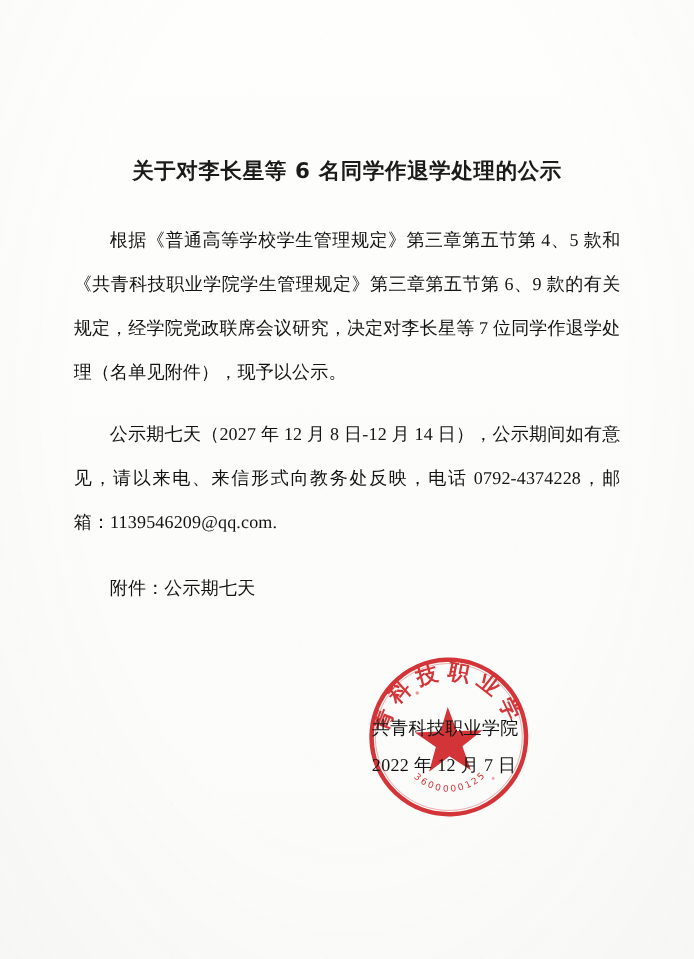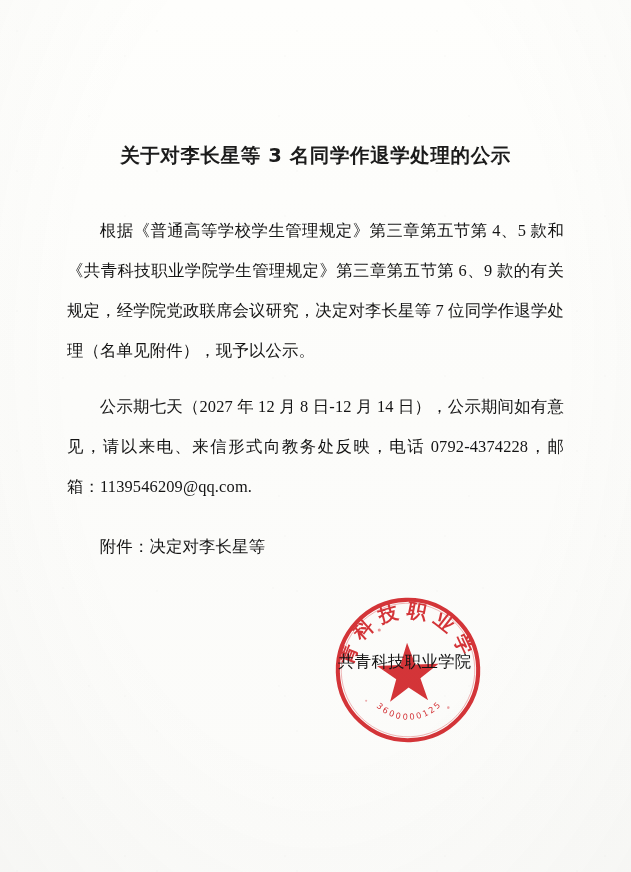--- a/index.html
+++ b/index.html
@@ -46,21 +46,21 @@
     font-size: 19.5px;
     letter-spacing: 0.6px;
     color: #1b1b1b;
     line-height: 1.3;
   }
 
   .body-block {
     position: absolute;
     left: 67px;
     width: 497px;
-    top: 211px;
+    top: 199px;
     color: #141414;
     font-size: 16.4px;
     line-height: 40px;
     text-align: justify;
     text-justify: inter-ideograph;
     letter-spacing: 0.15px;
   }
   .para {
     margin: 0 0 16px 0;
     text-indent: 2em;
@@ -96,26 +96,26 @@
   }
   .seal svg { display: block; width: 100%; height: 100%; }
 </style>
 </head>
 <body>
 
 <div class="page">
 
   <div class="scan-tint"></div>
 
-  <h1 class="doc-title">关于对李长星等 3 名同学作退学处理的公示</h1>
+  <h1 class="doc-title">关于对李长星等 6 名同学作退学处理的公示</h1>
 
   <div class="body-block">
     <p class="para">根据《普通高等学校学生管理规定》第三章第五节第 4、5 款和《共青科技职业学院学生管理规定》第三章第五节第 6、9 款的有关规定，经学院党政联席会议研究，决定对李长星等 7 位同学作退学处理（名单见附件），现予以公示。</p>
     <p class="para">公示期七天（2027 年 12 月 8 日-12 月 14 日），公示期间如有意见，请以来电、来信形式向教务处反映，电话 0792-4374228，邮箱：1139546209@qq.com.</p>
-    <p class="para-attach">附件：决定对李长星等</p>
+    <p class="para-attach">附件：公示期七天</p>
   </div>
 
   <div class="seal">
     <svg viewBox="0 0 160 160" xmlns="http://www.w3.org/2000/svg">
       <defs>
         <path id="arcTop" d="M 22,84 A 58,58 0 0 1 138,84"></path>
         <path id="arcBottom" d="M 33,84 A 47,47 0 0 0 127,84"></path>
       </defs>
 
       <circle cx="80" cy="80" r="72" fill="none" stroke="#d4252a" stroke-width="4.2"></circle>
@@ -132,15 +132,16 @@
       <polygon points="80,52 87.7,74.6 111.6,74.8 92.4,89 99.5,111.8 80,98 60.5,111.8 67.6,89 48.4,74.8 72.3,74.6" fill="#d4252a"></polygon>
 
       <circle cx="52" cy="38" r="1.6" fill="#d4252a" opacity="0.5"></circle>
       <circle cx="120" cy="120" r="1.3" fill="#d4252a" opacity="0.45"></circle>
       <circle cx="36" cy="110" r="1.1" fill="#d4252a" opacity="0.4"></circle>
     </svg>
   </div>
 
   <div class="signature">
     <div class="sig-line">共青科技职业学院</div>
+    <div class="sig-line">2022 年 12 月 7 日</div>
   </div>
 
 </div>
 
 </body></html>

